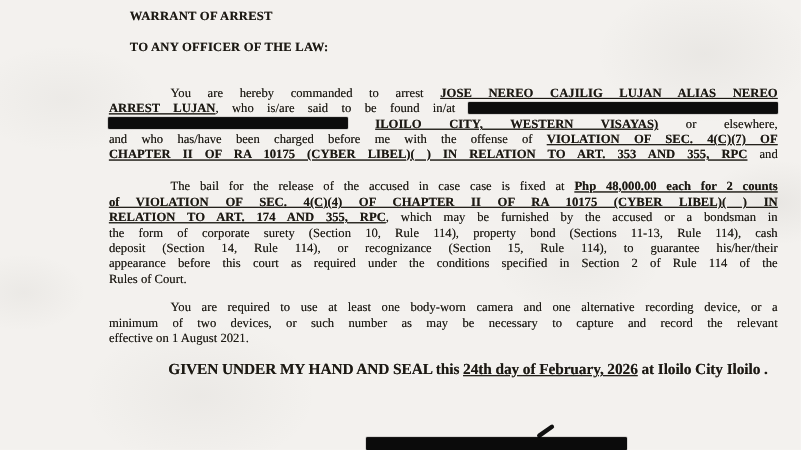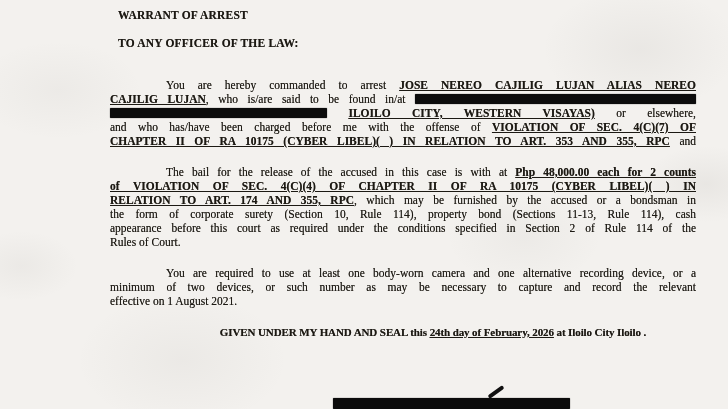--- a/index.html
+++ b/index.html
@@ -16,38 +16,38 @@
     font-family:"Liberation Serif", serif;
     color:#1c1913;
   }
   .doc{
     position:absolute;left:93px;top:8px;width:620px;
     font-size:11.5px;line-height:14px;
     text-shadow:0 0 .5px rgba(28,25,19,.65);
   }
   .h{font-weight:700;margin:0 0 0 25px;white-space:nowrap;letter-spacing:.2px;}
   .h2{margin-top:14px;}
-  .para{margin:17px;}
+  .para{margin:6px;}
   .p1{margin-top:28px;}
   .p2{margin-top:15px;}
   .p3{margin-top:12px;}
   .line{text-align:justify;text-align-last:justify;}
   .line.end{text-align-last:left;}
   .indent{display:inline-block;width:56px;}
   .bu{font-weight:700;text-decoration:underline;text-underline-offset:1px;}
   .u{text-decoration:underline;text-underline-offset:1px;}
   .redact{
     display:inline-block;height:10px;background:#0c0c0c;border-radius:1px;
     vertical-align:-1px;box-shadow:0 0 1px #000;
   }
   .r-addr1{width:281px;}
   .r-addr2{width:217px;}
   .closing{
     margin:15px 0 0 60px;font-weight:700;white-space:nowrap;
-    font-size:11px;letter-spacing:-.1px;text-align:center;
+    font-size:14px;letter-spacing:-.1px;text-align:left;
   }
   .sigbar{
     position:absolute;left:333px;top:398px;width:237px;height:11px;
     background:#0b0b0b;border-radius:1px;box-shadow:0 0 1px #000;
   }
   .sigstroke{
     position:absolute;left:487px;top:390px;width:18px;height:4px;
     background:#101010;transform:rotate(-35deg);border-radius:2px;
   }
 </style>
@@ -55,31 +55,32 @@
 <body>
 
 <div class="page">
   <div class="doc">
 
     <div class="h h1">WARRANT OF ARREST</div>
     <div class="h h2">TO ANY OFFICER OF THE LAW:</div>
 
     <div class="para p1">
       <div class="line"><span class="indent"></span><span>You are hereby commanded to arrest </span><span class="bu">JOSE NEREO CAJILIG LUJAN ALIAS NEREO</span></div>
-      <div class="line"><span class="bu">CAJILIG LUJAN</span><span>, who is/are said to be found in/at </span><span class="redact r-addr1"></span></div>
+      <div class="line"><span class="bu">ARREST LUJAN</span><span>, who is/are said to be found in/at </span><span class="redact r-addr1"></span></div>
       <div class="line"><span class="redact r-addr2"></span> <span class="bu">ILOILO CITY, WESTERN VISAYAS)</span><span> or elsewhere,</span></div>
       <div class="line"><span>and who has/have been charged before me with the offense of </span><span class="bu">VIOLATION OF SEC. 4(C)(7) OF</span></div>
       <div class="line"><span class="bu">CHAPTER II OF RA 10175 (CYBER LIBEL)( ) IN RELATION TO ART. 353 AND 355, RPC</span><span> and</span></div>
     </div>
 
     <div class="para p2">
-      <div class="line"><span class="indent"></span><span>The bail for the release of the accused in this case is with at </span><span class="bu">Php 48,000.00 each for 2 counts</span></div>
+      <div class="line"><span class="indent"></span><span>The bail for the release of the accused in case case is fixed at </span><span class="bu">Php 48,000.00 each for 2 counts</span></div>
       <div class="line"><span class="bu">of VIOLATION OF SEC. 4(C)(4) OF CHAPTER II OF RA 10175 (CYBER LIBEL)( ) IN</span></div>
       <div class="line"><span class="bu">RELATION TO ART. 174 AND 355, RPC</span><span>, which may be furnished by the accused or a bondsman in</span></div>
       <div class="line"><span>the form of corporate surety (Section 10, Rule 114), property bond (Sections 11-13, Rule 114), cash</span></div>
+      <div class="line"><span>deposit (Section 14, Rule 114), or recognizance (Section 15, Rule 114), to guarantee his/her/their</span></div>
       <div class="line"><span>appearance before this court as required under the conditions specified in Section 2 of Rule 114 of the</span></div>
       <div class="line end"><span>Rules of Court.</span></div>
     </div>
 
     <div class="para p3">
       <div class="line"><span class="indent"></span><span>You are required to use at least one body-worn camera and one alternative recording device, or a</span></div>
       <div class="line"><span>minimum of two devices, or such number as may be necessary to capture and record the relevant</span></div>
       <div class="line end"><span>effective on 1 August 2021.</span></div>
     </div>
 

